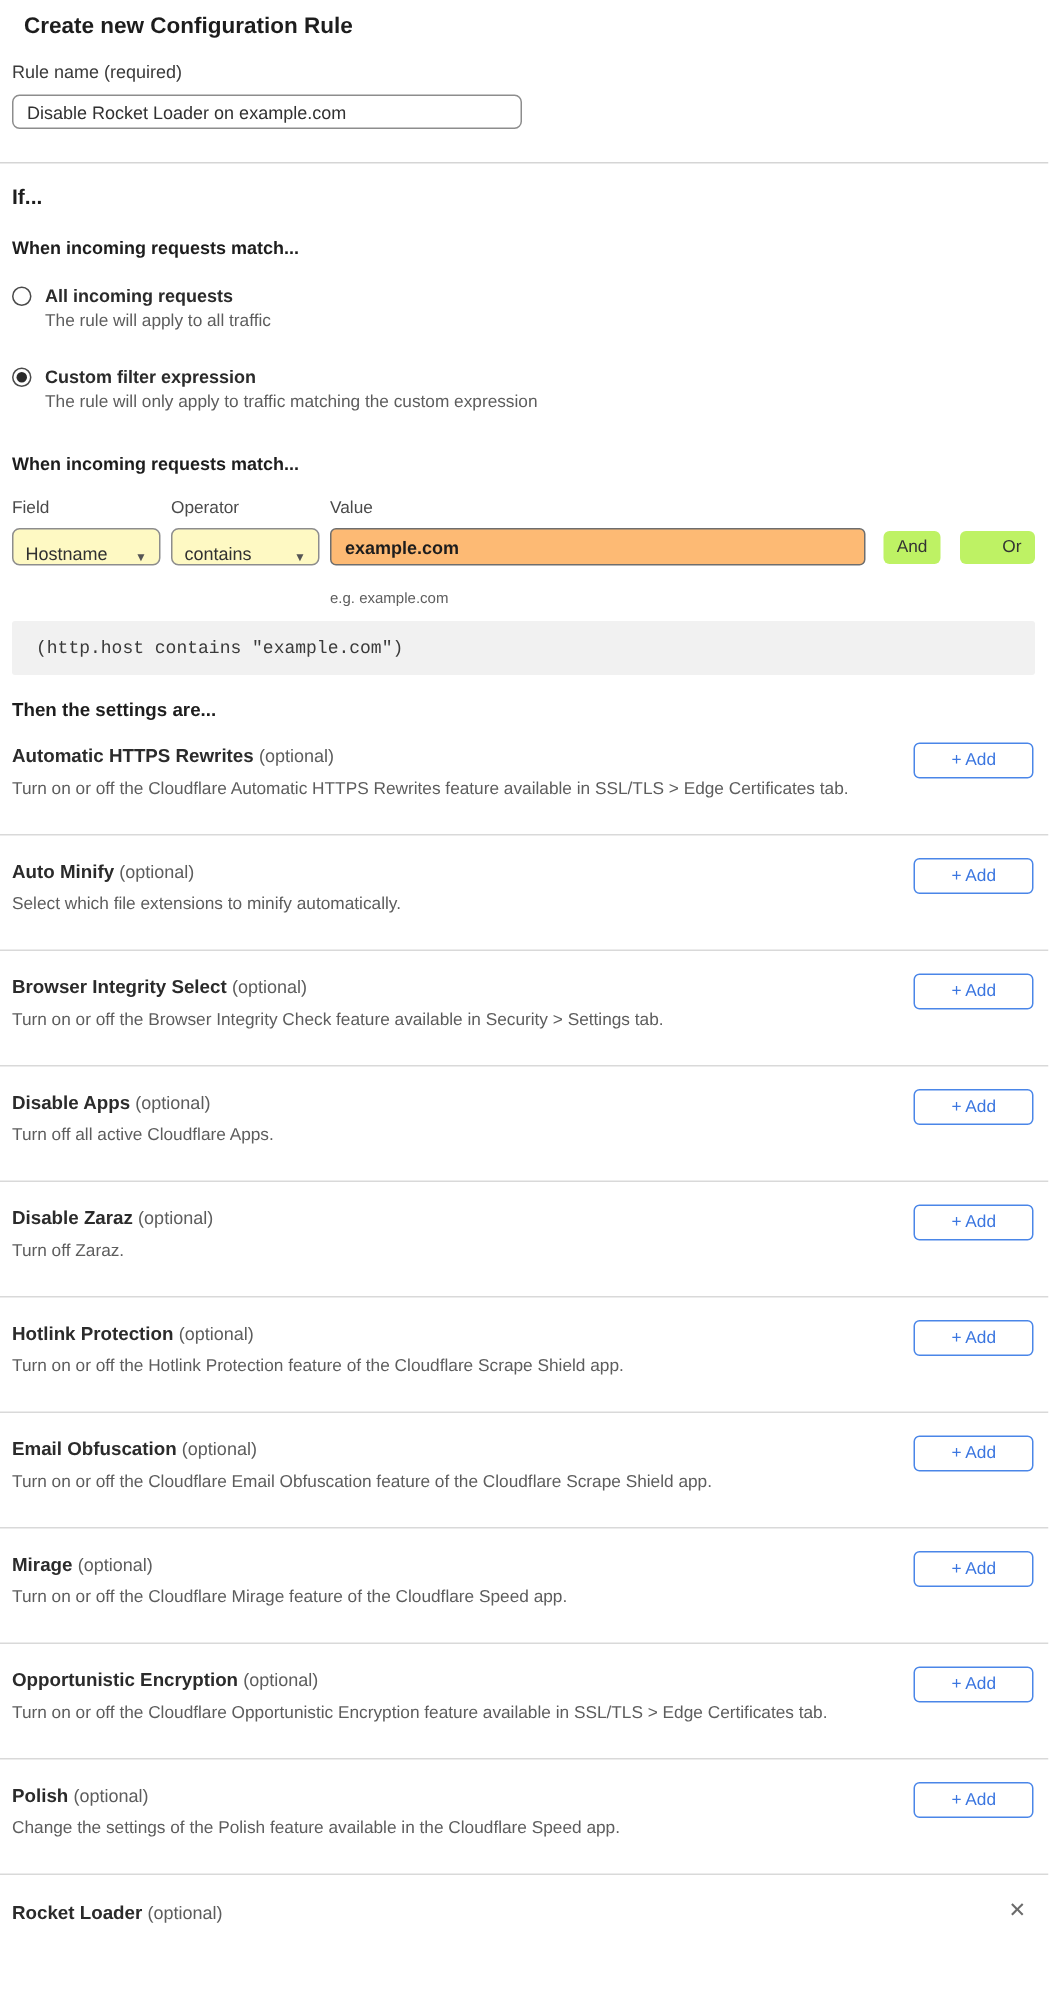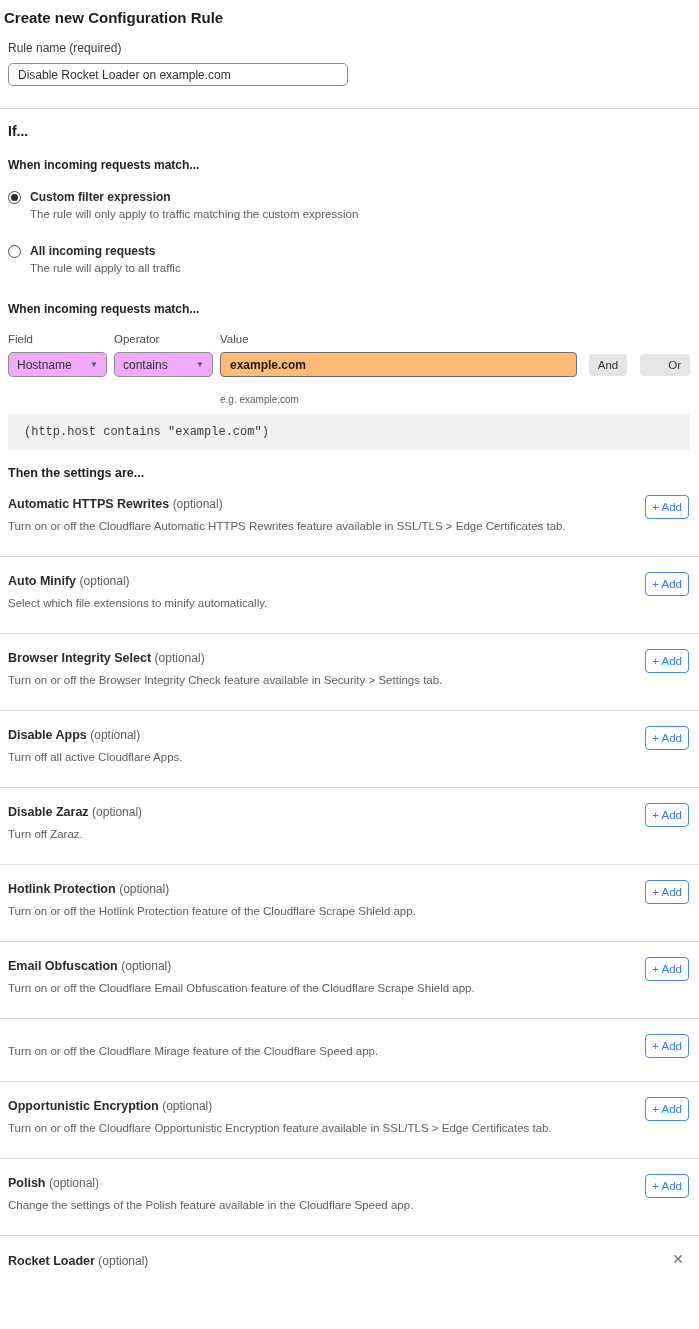--- a/index.html
+++ b/index.html
@@ -8,21 +8,21 @@
     width: 699px;
     font-family: "Liberation Sans", sans-serif;
     color: #313131;
     -webkit-font-smoothing: antialiased;
   }
   .page { width: 699px; }
   .pad { padding-left: 8px; padding-right: 9px; }
 
   .page-title {
     font-size: 15px; font-weight: bold; color: #1d1d1d;
-    margin: 0; padding: 9px 8px 0 4px;
+    margin: 0; padding: 9px 8px 0 16px;
   }
 
   .field-label { font-size: 12px; color: #3a3a3a; margin-top: 15px; }
   .rule-name-input {
     display: block; margin-top: 8px; width: 340px; height: 23px;
     border: 1px solid #8d8d8d; border-radius: 5px; padding: 0 9px;
     font-family: "Liberation Sans", sans-serif; font-size: 12px; color: #313131;
     background: #fff; outline: none;
   }
   .help-text { font-size: 11px; color: #5d5d5d; margin-top: 5px; }
@@ -51,33 +51,33 @@
   .radio-desc { font-size: 11.5px; color: #5d5d5d; margin-top: 4px; }
 
   .builder { margin-top: 28px; }
   .builder-labels { display: flex; font-size: 11.5px; color: #4a4a4a; margin-top: 17px; }
   .col-field { width: 99px; margin-right: 7px; }
   .col-operator { width: 99px; margin-right: 7px; }
   .col-value { flex: 1; }
   .builder-row { display: flex; align-items: center; margin-top: 7px; }
   .select-box {
     width: 99px; height: 25px; margin-right: 7px;
-    border: 1px solid #8d8d8d; border-radius: 5px; background: #f0abfc;
-    display: flex; align-items: center; justify-content: space-between;
+    border: 1px solid #8d8d8d; border-radius: 5px; background: #fef9c3;
+    display: flex; align-items: flex-end; justify-content: space-between;
     padding: 0 8px; font-size: 12px; color: #313131; cursor: pointer;
   }
   .select-chevron { font-size: 8px; color: #555; }
   .value-input {
     flex: 1; height: 25px; border: 1px solid #6e6e6e; border-radius: 4px;
     background: #fdba74; padding: 0 9px; font-family: "Liberation Sans", sans-serif;
     font-size: 12px; font-weight: bold; color: #1d1d1d; outline: none; min-width: 0;
   }
   .andor { margin-left: 12px; display: flex; }
   .btn-gray {
-    background: #e5e5e5; border: none; border-radius: 4px;
+    background: #bef264; border: none; border-radius: 4px;
     font-family: "Liberation Sans", sans-serif; font-size: 11.5px; color: #333;
     padding: 5px 9px; cursor: pointer;
   }
   .btn-gray + .btn-gray { margin-left: 13px; padding-left: 28px; }
   .value-help { font-size: 10px; color: #5d5d5d; margin-top: 17px; margin-left: 212px; }
 
   .preview-row {
     display: flex; justify-content: space-between; align-items: baseline; margin-top: 23px;
   }
   .preview-label { font-size: 11.5px; color: #4a4a4a; }
@@ -97,21 +97,21 @@
     padding: 17px 9px 24px 8px; margin: 0 -9px 0 -8px;
   }
   .setting-title { font-size: 12.5px; color: #2b2b2b; }
   .setting-name { font-weight: bold; }
   .setting-optional { font-weight: normal; color: #5d5d5d; font-size: 12px; }
   .setting-desc { font-size: 11.5px; color: #5d5d5d; margin-top: 9px; max-width: 560px; }
   .add-btn {
     position: absolute; right: 10px; top: 15px;
     background: #fff; border: 1px solid #4a86e8; border-radius: 4px;
     color: #3b76e0; font-family: "Liberation Sans", sans-serif; font-size: 11.5px;
-    padding: 5px 6px; cursor: pointer;
+    padding: 5px 24px; cursor: pointer;
   }
 
   .expanded-row { position: relative; padding: 18px 9px 10px 8px; margin: 0 -9px 0 -8px; }
   .close-icon {
     position: absolute; right: 15px; top: 16px; color: #6b6b6b;
     font-size: 14px; line-height: 14px; cursor: pointer;
   }
 </style>
 </head>
 <body>
@@ -125,32 +125,32 @@
     <input class="rule-name-input" type="text" value="Disable Rocket Loader on example.com" style="">
   </div>
 
   <hr class="divider">
 
   <div class="pad">
     <div class="if-heading">If...</div>
     <div class="match-heading">When incoming requests match...</div>
 
     <div class="radio-group">
+      <div class="radio-option">
+        <span class="radio-circle"></span>
+        <span class="radio-texts">
+          <div class="radio-label">All incoming requests</div>
+          <div class="radio-desc">The rule will apply to all traffic</div>
+        </span>
+      </div>
       <div class="radio-option">
         <span class="radio-circle checked"></span>
         <span class="radio-texts">
           <div class="radio-label">Custom filter expression</div>
           <div class="radio-desc">The rule will only apply to traffic matching the custom expression</div>
-        </span>
-      </div>
-      <div class="radio-option">
-        <span class="radio-circle"></span>
-        <span class="radio-texts">
-          <div class="radio-label">All incoming requests</div>
-          <div class="radio-desc">The rule will apply to all traffic</div>
         </span>
       </div>
     </div>
 
     <div class="builder">
       <div class="match-heading" style="margin-top:0">When incoming requests match...</div>
       <div class="builder-labels">
         <div class="col-field">Field</div>
         <div class="col-operator">Operator</div>
         <div class="col-value">Value</div>
@@ -235,20 +235,24 @@
   <div class="setting-row">
     <div class="setting-title">
       <span class="setting-name">Email Obfuscation</span>
       <span class="setting-optional">(optional)</span>
     </div>
     <div class="setting-desc">Turn on or off the Cloudflare Email Obfuscation feature of the Cloudflare Scrape Shield app.</div>
     <button class="add-btn">+ Add</button>
   </div>
 
   <div class="setting-row">
+    <div class="setting-title">
+      <span class="setting-name">Mirage</span>
+      <span class="setting-optional">(optional)</span>
+    </div>
     <div class="setting-desc">Turn on or off the Cloudflare Mirage feature of the Cloudflare Speed app.</div>
     <button class="add-btn">+ Add</button>
   </div>
 
   <div class="setting-row">
     <div class="setting-title">
       <span class="setting-name">Opportunistic Encryption</span>
       <span class="setting-optional">(optional)</span>
     </div>
     <div class="setting-desc">Turn on or off the Cloudflare Opportunistic Encryption feature available in SSL/TLS &gt; Edge Certificates tab.</div>

